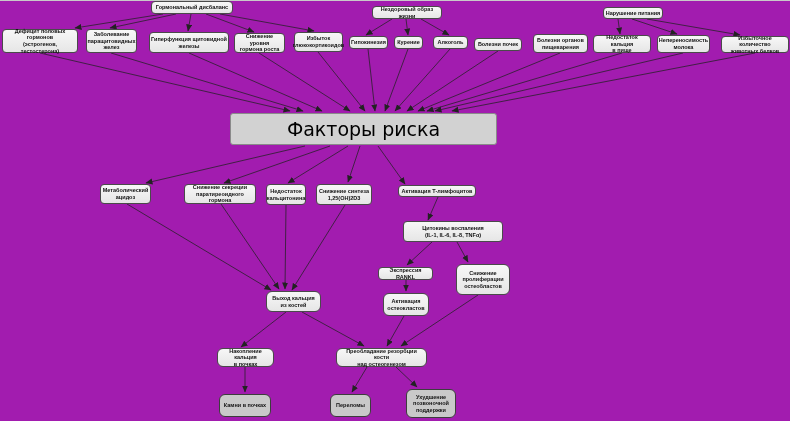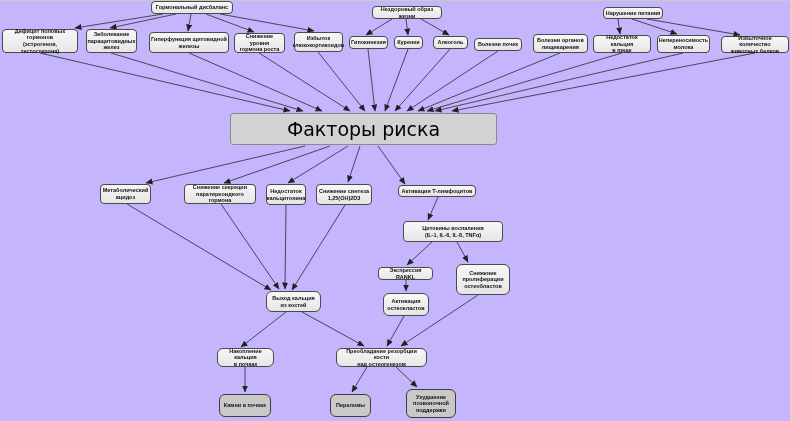--- a/index.html
+++ b/index.html
@@ -1,19 +1,19 @@
 <!DOCTYPE html>
 <html><head>
 <meta charset="utf-8">
 <style>
   html,body{margin:0;padding:0;background:#ffffff;}
   .canvas{
     position:relative;
     width:790px;height:421px;
-    background:#c4b5fd;
+    background:#a21caf;
     overflow:hidden;
     font-family:"Liberation Sans", sans-serif;
   }
   .top-rule{position:absolute;left:0;top:0;width:790px;height:1px;background:#c9c9c9;}
   svg.edges{position:absolute;left:0;top:0;pointer-events:none;}
   .node{
     position:absolute;
     box-sizing:border-box;
     background:linear-gradient(#f7f7f7,#e6e6e6);
     border:1px solid #4a4a4a;

